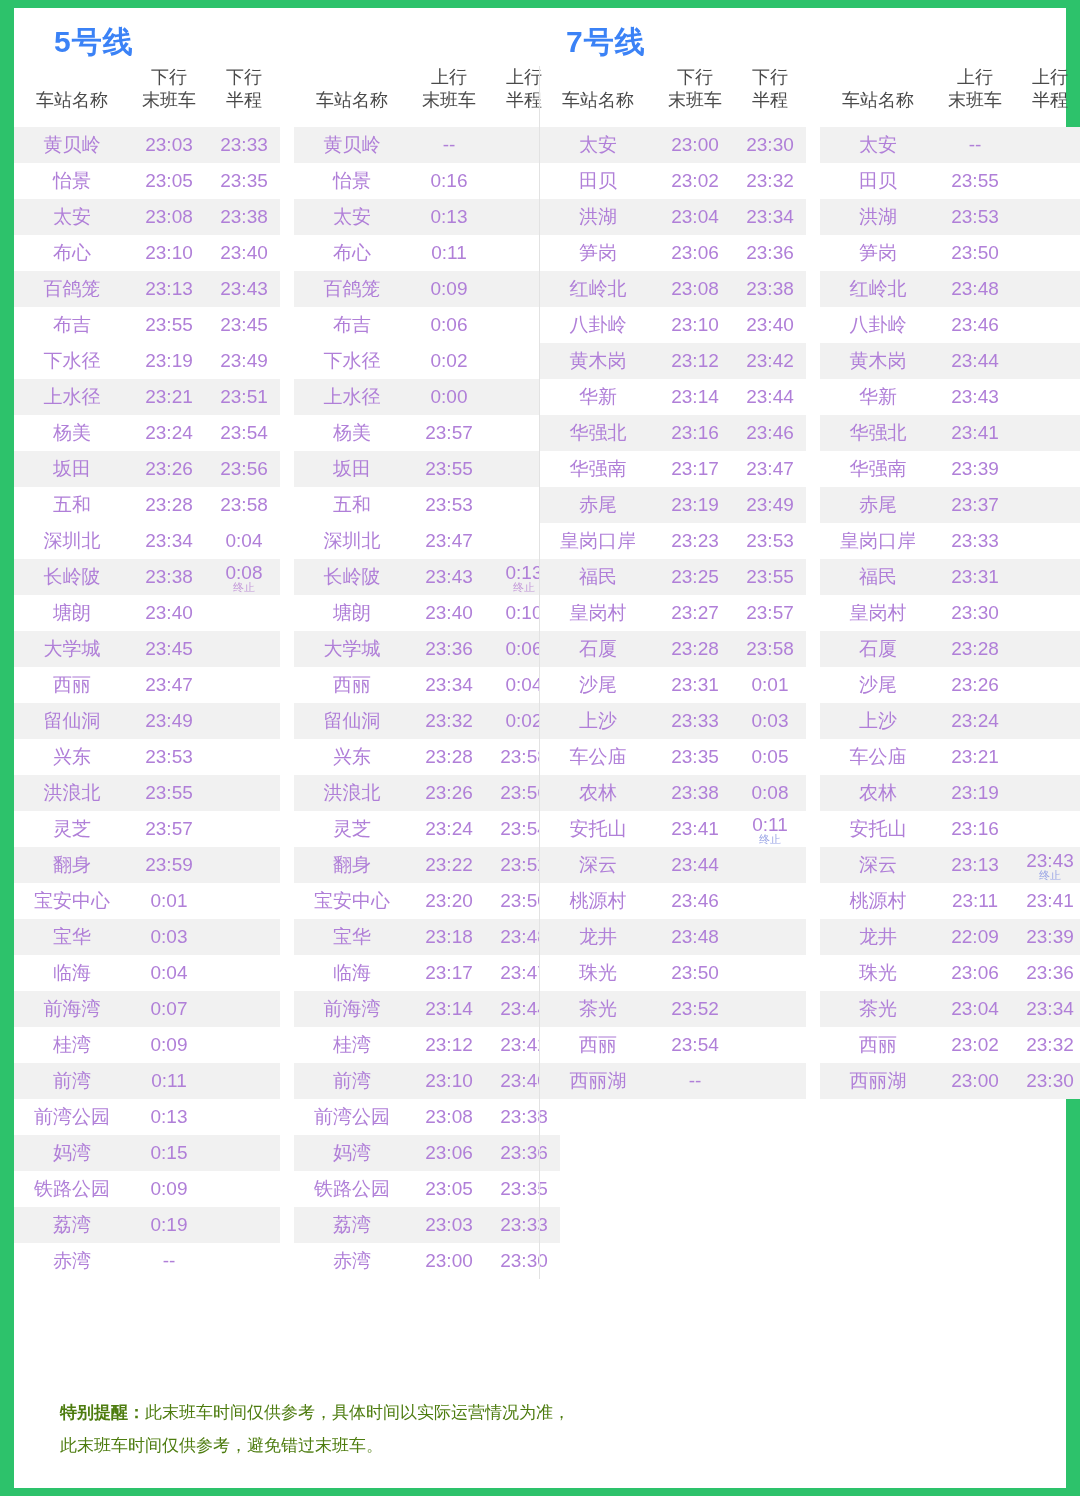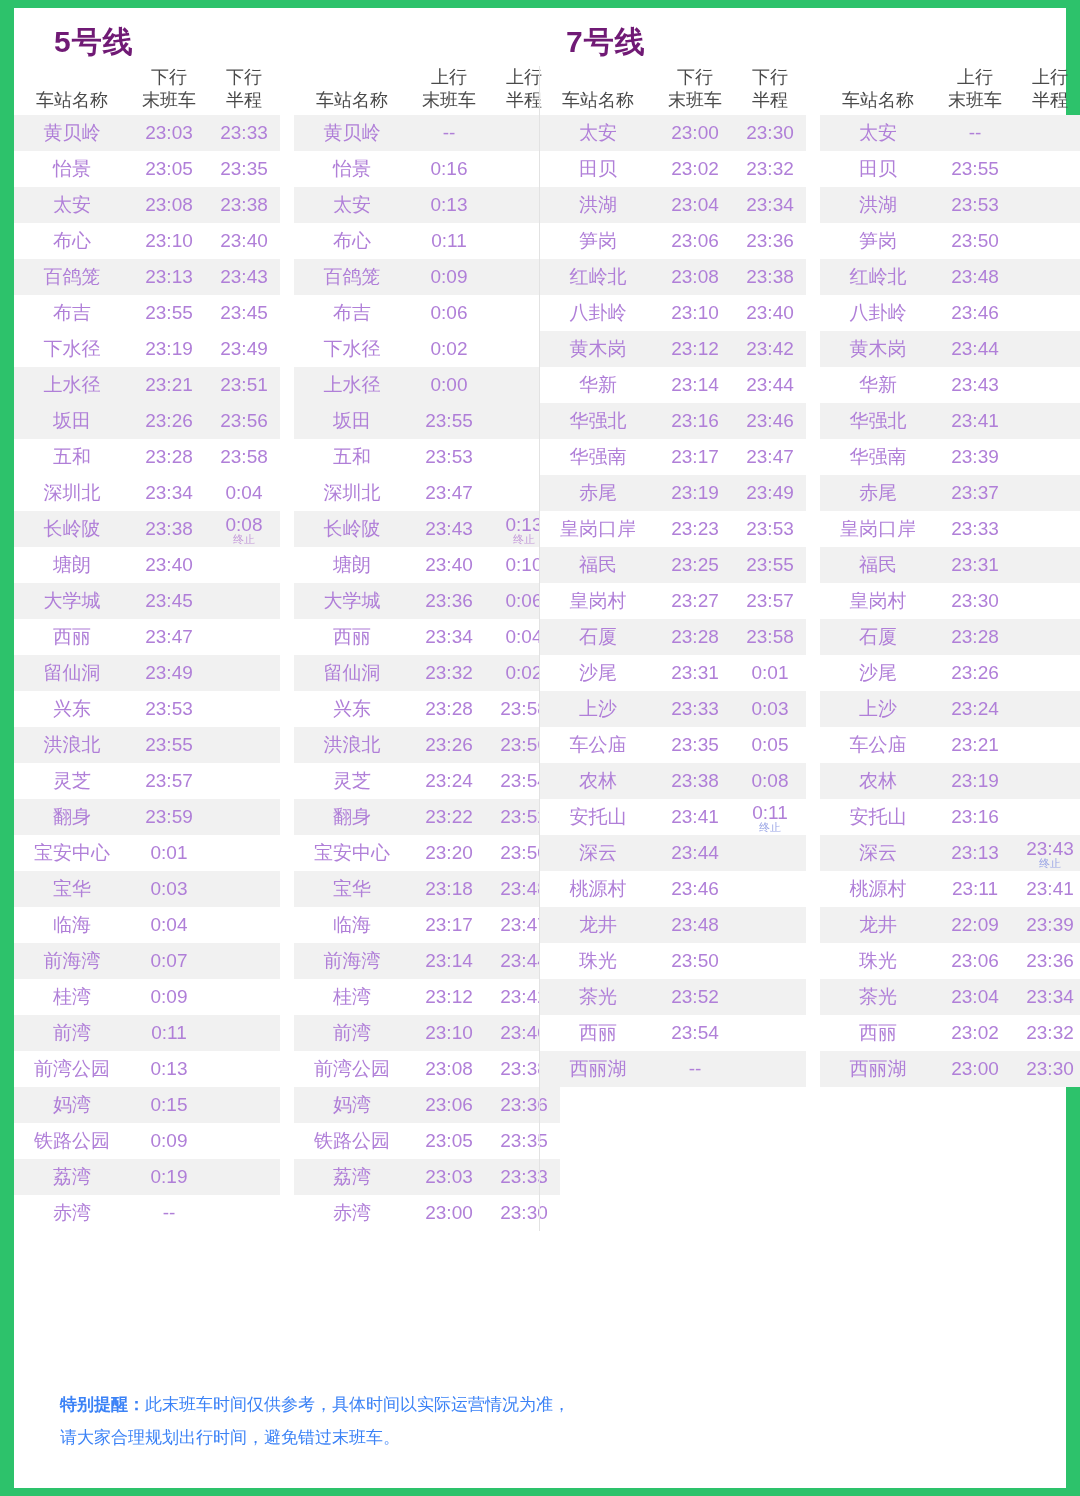--- a/index.html
+++ b/index.html
@@ -24,21 +24,21 @@
   }
   .line-titles {
     position: relative;
     height: 58px;
   }
   .line-title {
     position: absolute;
     top: 14px;
     font-size: 30px;
     font-weight: bold;
-    color: #701a75;
+    color: #3b82f6;
     letter-spacing: 1px;
   }
   .line-title.l5 { left: 40px; }
   .line-title.l7 { left: 552px; }
 
   .tables {
     position: relative;
     display: flex;
     flex-direction: row;
   }
@@ -49,21 +49,21 @@
   table.sched {
     border-collapse: collapse;
     table-layout: fixed;
     width: 100%;
     font-size: 19px;
   }
   table.sched th {
     font-weight: normal;
     color: #4a4a4a;
     font-size: 18px;
-    padding: 0 0 4px 0;
+    padding: 0 0 16px 0;
     vertical-align: bottom;
     line-height: 1.25;
   }
   table.sched td {
     height: 36px;
     padding: 0;
     text-align: center;
     vertical-align: middle;
     color: #b07fd8;
     font-size: 19px;
@@ -100,23 +100,23 @@
     position: absolute;
     top: 0;
     bottom: 0;
     width: 1px;
     background: #e2e2e2;
   }
 
   .note {
     position: absolute;
     left: 46px;
-    bottom: 34px;
+    bottom: 26px;
     font-size: 17px;
-    color: #3b82f6;
+    color: #4d7c0f;
     line-height: 1.9;
   }
   .note b { font-weight: bold; }
 </style>
 </head>
 <body>
 
 <div class="page">
 
   <div class="line-titles">
@@ -225,20 +225,29 @@
             </tr>
             <tr class="odd">
               <td>上水径</td>
               <td>23:21</td>
               <td>23:51</td>
               <td class="gap"></td>
               <td>上水径</td>
               <td>0:00</td>
               <td></td>
             </tr>
+            <tr class="even">
+              <td>杨美</td>
+              <td>23:24</td>
+              <td>23:54</td>
+              <td class="gap"></td>
+              <td>杨美</td>
+              <td>23:57</td>
+              <td></td>
+            </tr>
             <tr class="odd">
               <td>坂田</td>
               <td>23:26</td>
               <td>23:56</td>
               <td class="gap"></td>
               <td>坂田</td>
               <td>23:55</td>
               <td></td>
             </tr>
             <tr class="even">
@@ -724,16 +733,16 @@
             </tr>
           </tbody>
       </table>
     </div>
   </div>
 
   <div class="note">
     <div>
       <b>特别提醒：</b><span>此末班车时间仅供参考，具体时间以实际运营情况为准，</span>
     </div>
-    <div>请大家合理规划出行时间，避免错过末班车。</div>
+    <div>此末班车时间仅供参考，避免错过末班车。</div>
   </div>
 
 </div>
 
 </body></html>

